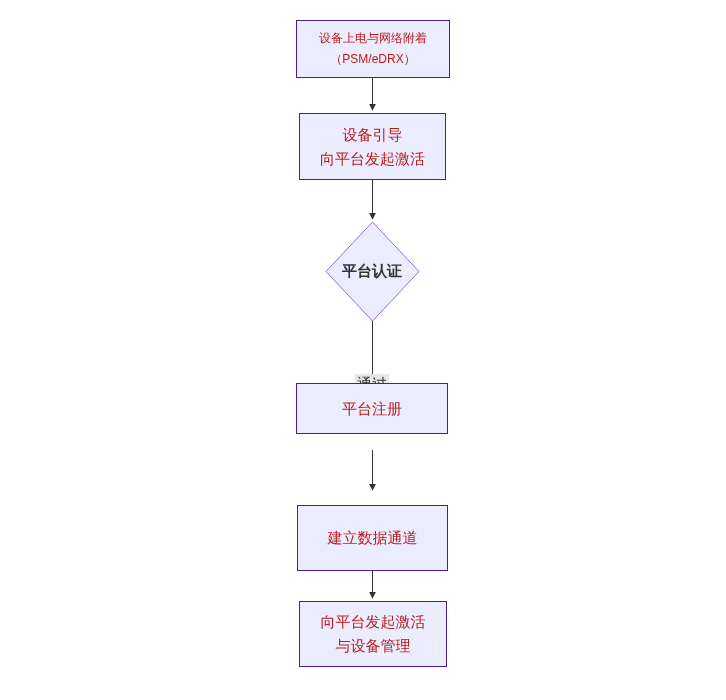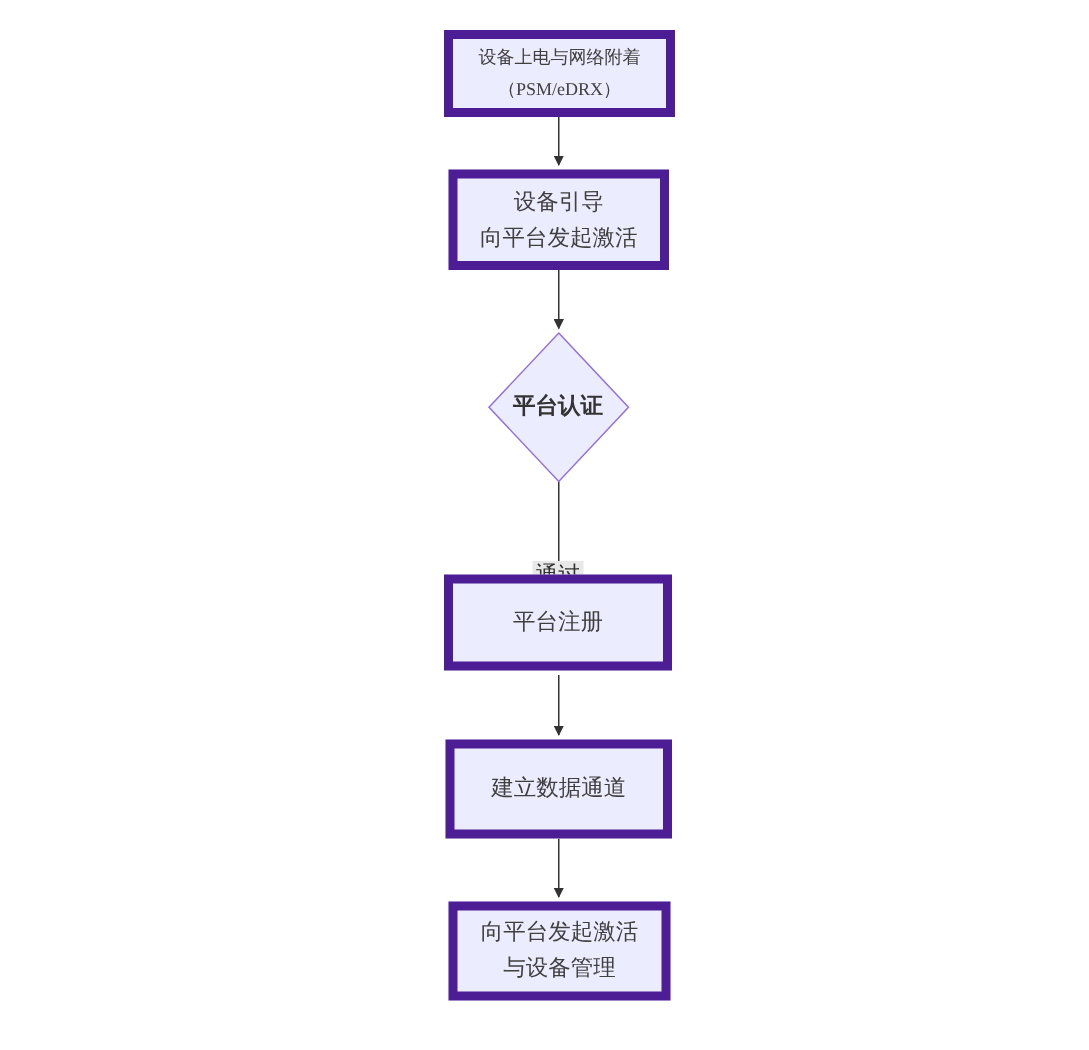--- a/index.html
+++ b/index.html
@@ -19,29 +19,28 @@
     position: absolute;
     left: 0;
     top: 0;
     width: 726px;
     height: 700px;
   }
   .node {
     position: absolute;
     box-sizing: border-box;
     background: #ECECFF;
-    border: 6px solid #4c1d95;
-    color: #404040;
+    border: 1px solid #4c1d95;
+    color: #b91c1c;
     display: flex;
     flex-direction: column;
     align-items: center;
     justify-content: center;
     text-align: center;
     font-size: 15px;
-    font-family: Liberation Serif, serif;
   }
   .node .line {
     line-height: 24px;
     white-space: nowrap;
   }
   .node-small {
     font-size: 12px;
   }
   .node-small .line {
     line-height: 21px;
@@ -102,25 +101,25 @@
 
   <div class="node" style="left:299px; top:113px; width:147px; height:67px;">
     <span class="line">设备引导</span>
     <span class="line">向平台发起激活</span>
   </div>
 
   <div class="diamond-label">平台认证</div>
 
   <div class="edge-label">通过</div>
 
-  <div class="node" style="left:296px; top:383px; width:152px; height:64px;">
+  <div class="node" style="left:296px; top:383px; width:152px; height:51px;">
     <span class="line">平台注册</span>
   </div>
 
-  <div class="node" style="left:297px; top:493px; width:151px; height:66px;">
+  <div class="node" style="left:297px; top:505px; width:151px; height:66px;">
     <span class="line">建立数据通道</span>
   </div>
 
   <div class="node" style="left:299px; top:601px; width:148px; height:66px;">
     <span class="line">向平台发起激活</span>
     <span class="line">与设备管理</span>
   </div>
 
 </div>
 

